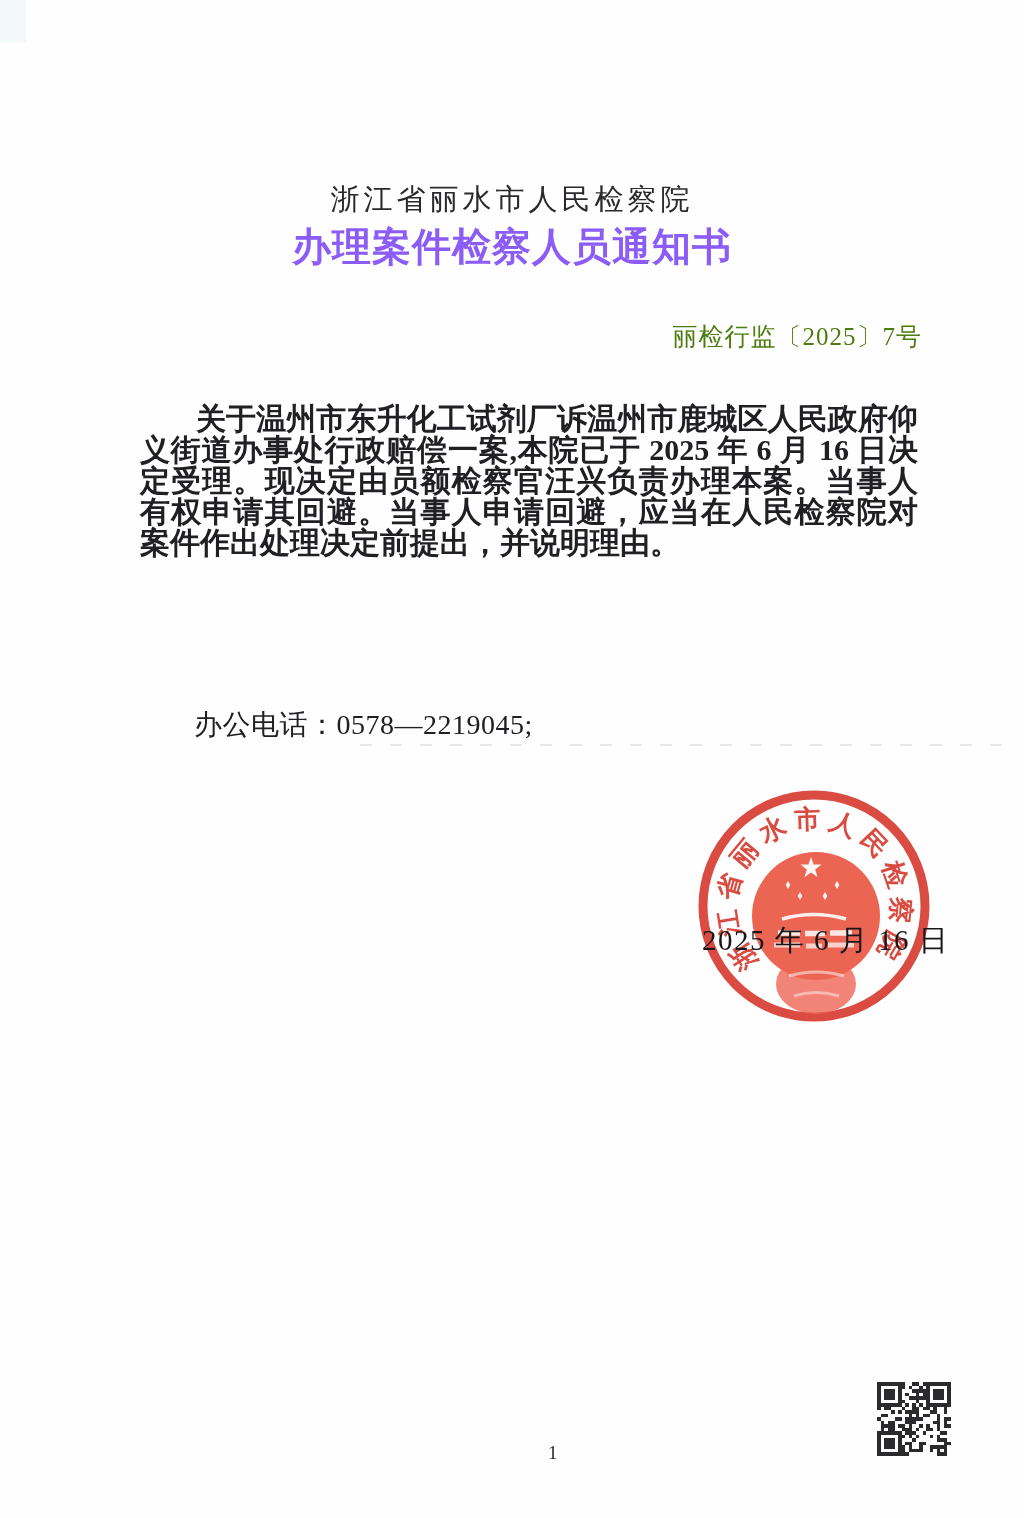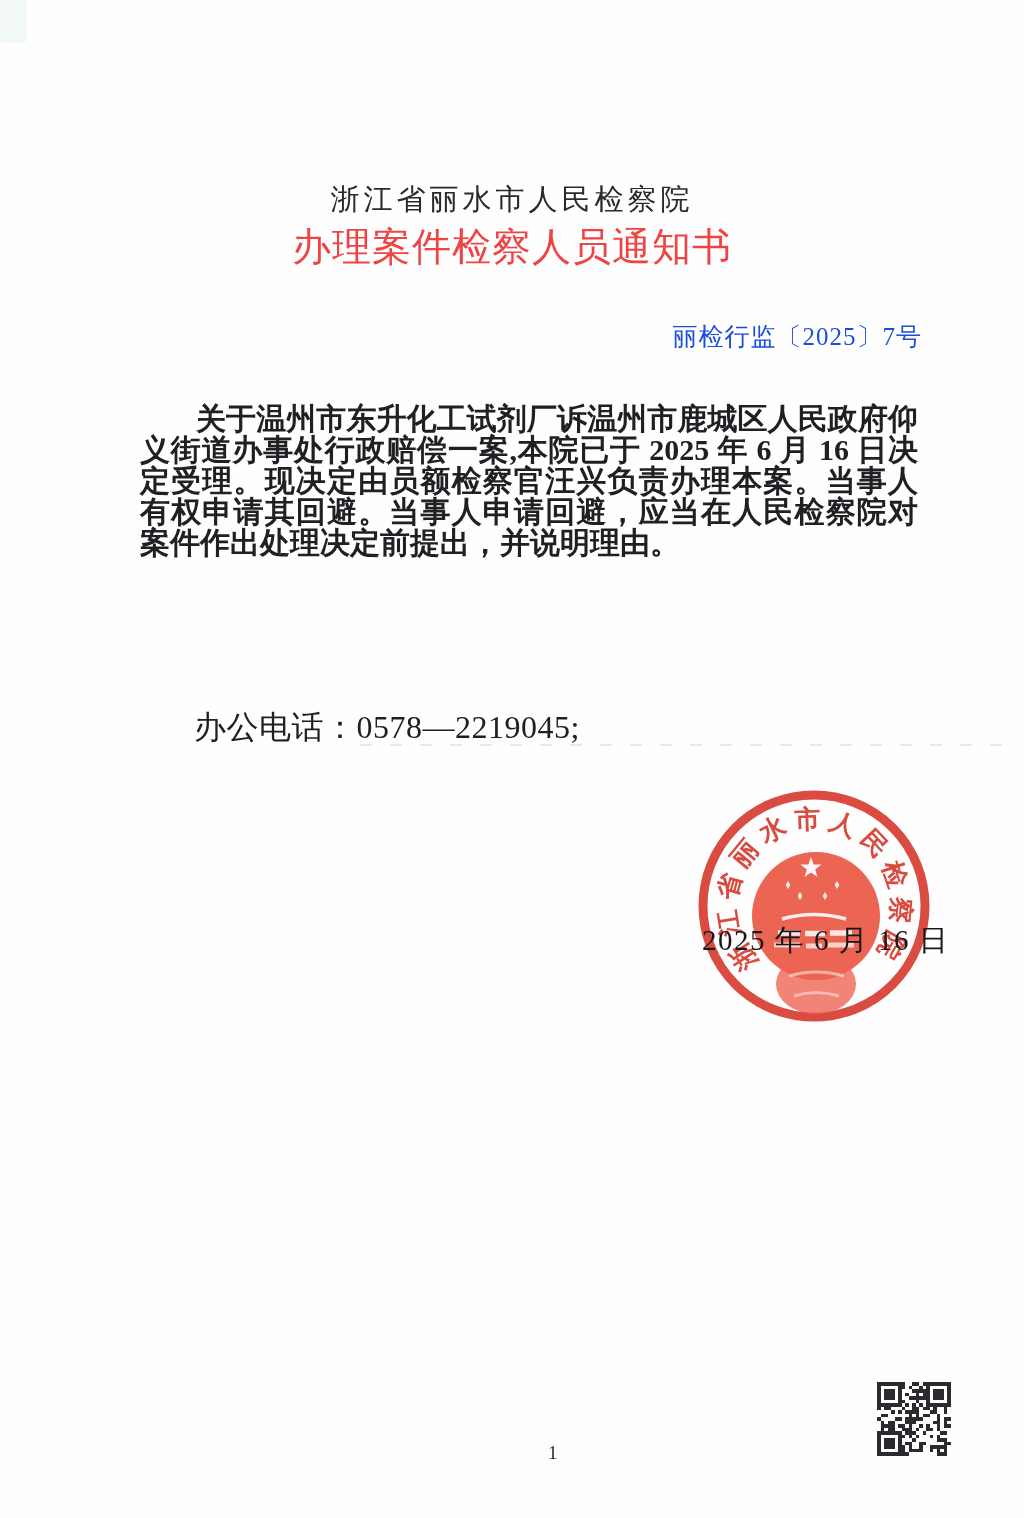--- a/index.html
+++ b/index.html
@@ -14,36 +14,36 @@
   }
   .org-name{
     position:absolute;top:180px;left:0;width:1024px;
     text-align:center;
     font-size:29px;letter-spacing:4px;font-weight:500;
     color:#2a2a2d;
   }
   .main-title{
     position:absolute;top:220px;left:0;width:1024px;
     text-align:center;
-    font-size:39px;font-weight:400;letter-spacing:1px;
-    color:#ef4444;
+    font-size:39px;font-weight:700;letter-spacing:1px;
+    color:#8b5cf6;
   }
   .doc-number{
     position:absolute;top:320px;right:117px;
-    font-size:25px;letter-spacing:1px;color:#1d4ed8;
+    font-size:25px;letter-spacing:1px;color:#4d7c0f;
   }
   .body-text{
     position:absolute;top:403px;left:140px;width:778px;
     font-size:30px;line-height:31px;
     text-align:justify;text-justify:inter-character;
     text-indent:56px;color:#202024;font-weight:bold;
   }
   .contact-line{
     position:absolute;left:194px;
-    font-size:32px;color:#202024;letter-spacing:0.5px;
+    font-size:28px;color:#202024;letter-spacing:0.5px;
   }
   .phone-line{top:706px;}
   .address-line{top:766px;}
   .seal{
     position:absolute;left:694px;top:785px;width:240px;height:242px;
     z-index:1;opacity:0.96;
   }
   .date-line{
     position:absolute;top:921px;left:702px;z-index:2;
     font-size:29px;letter-spacing:1.5px;color:#17171a;

